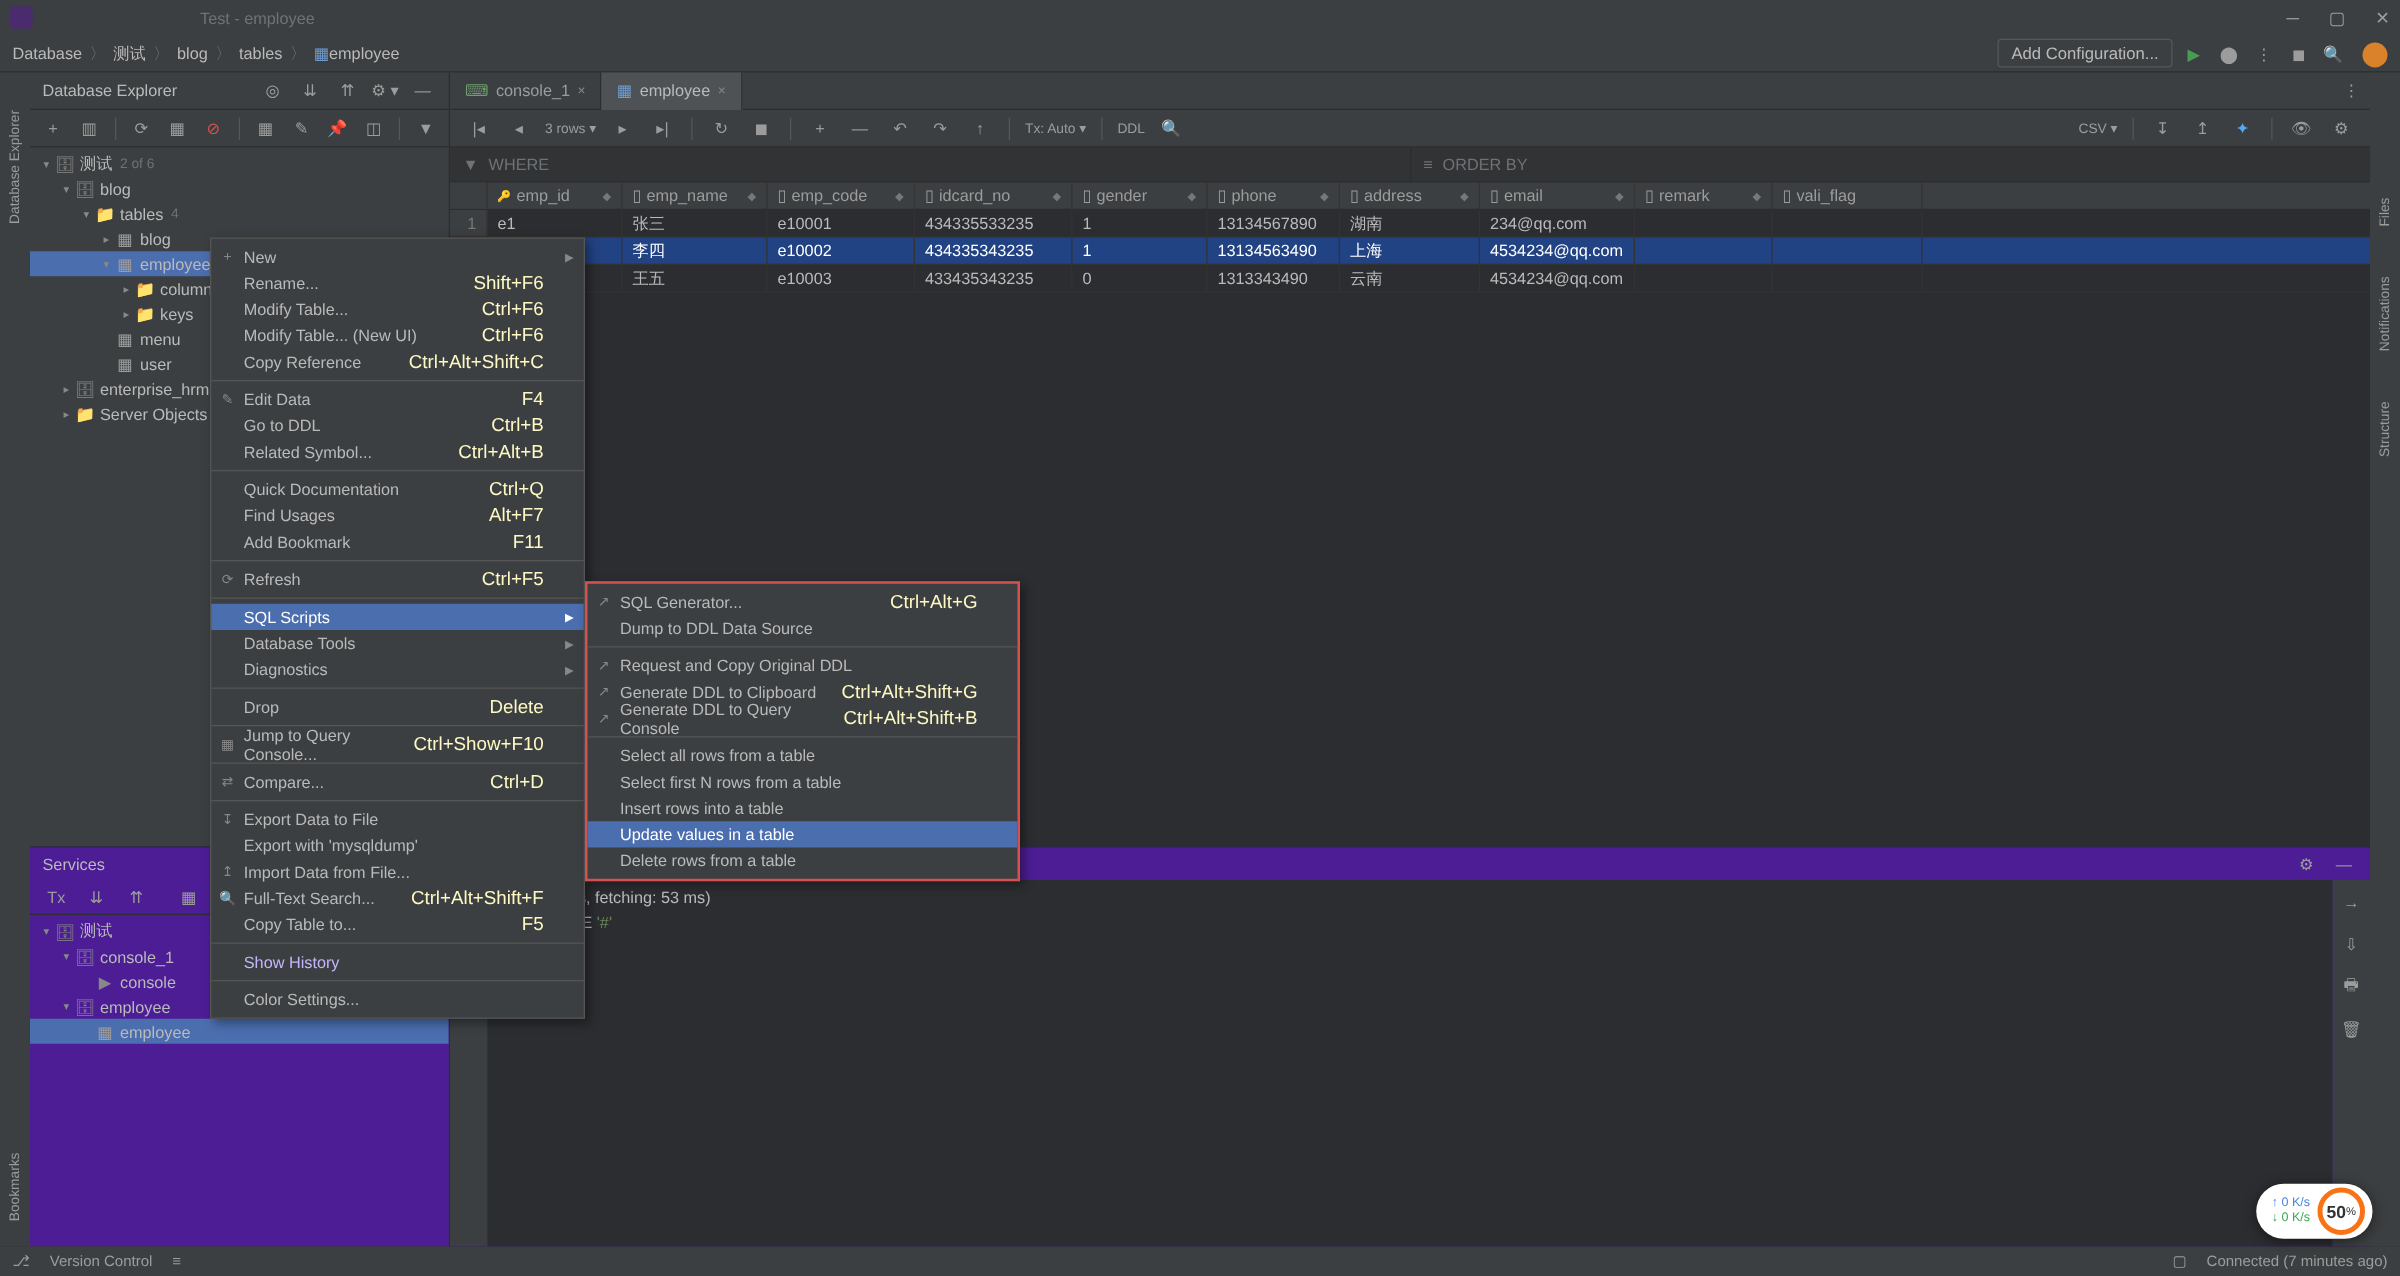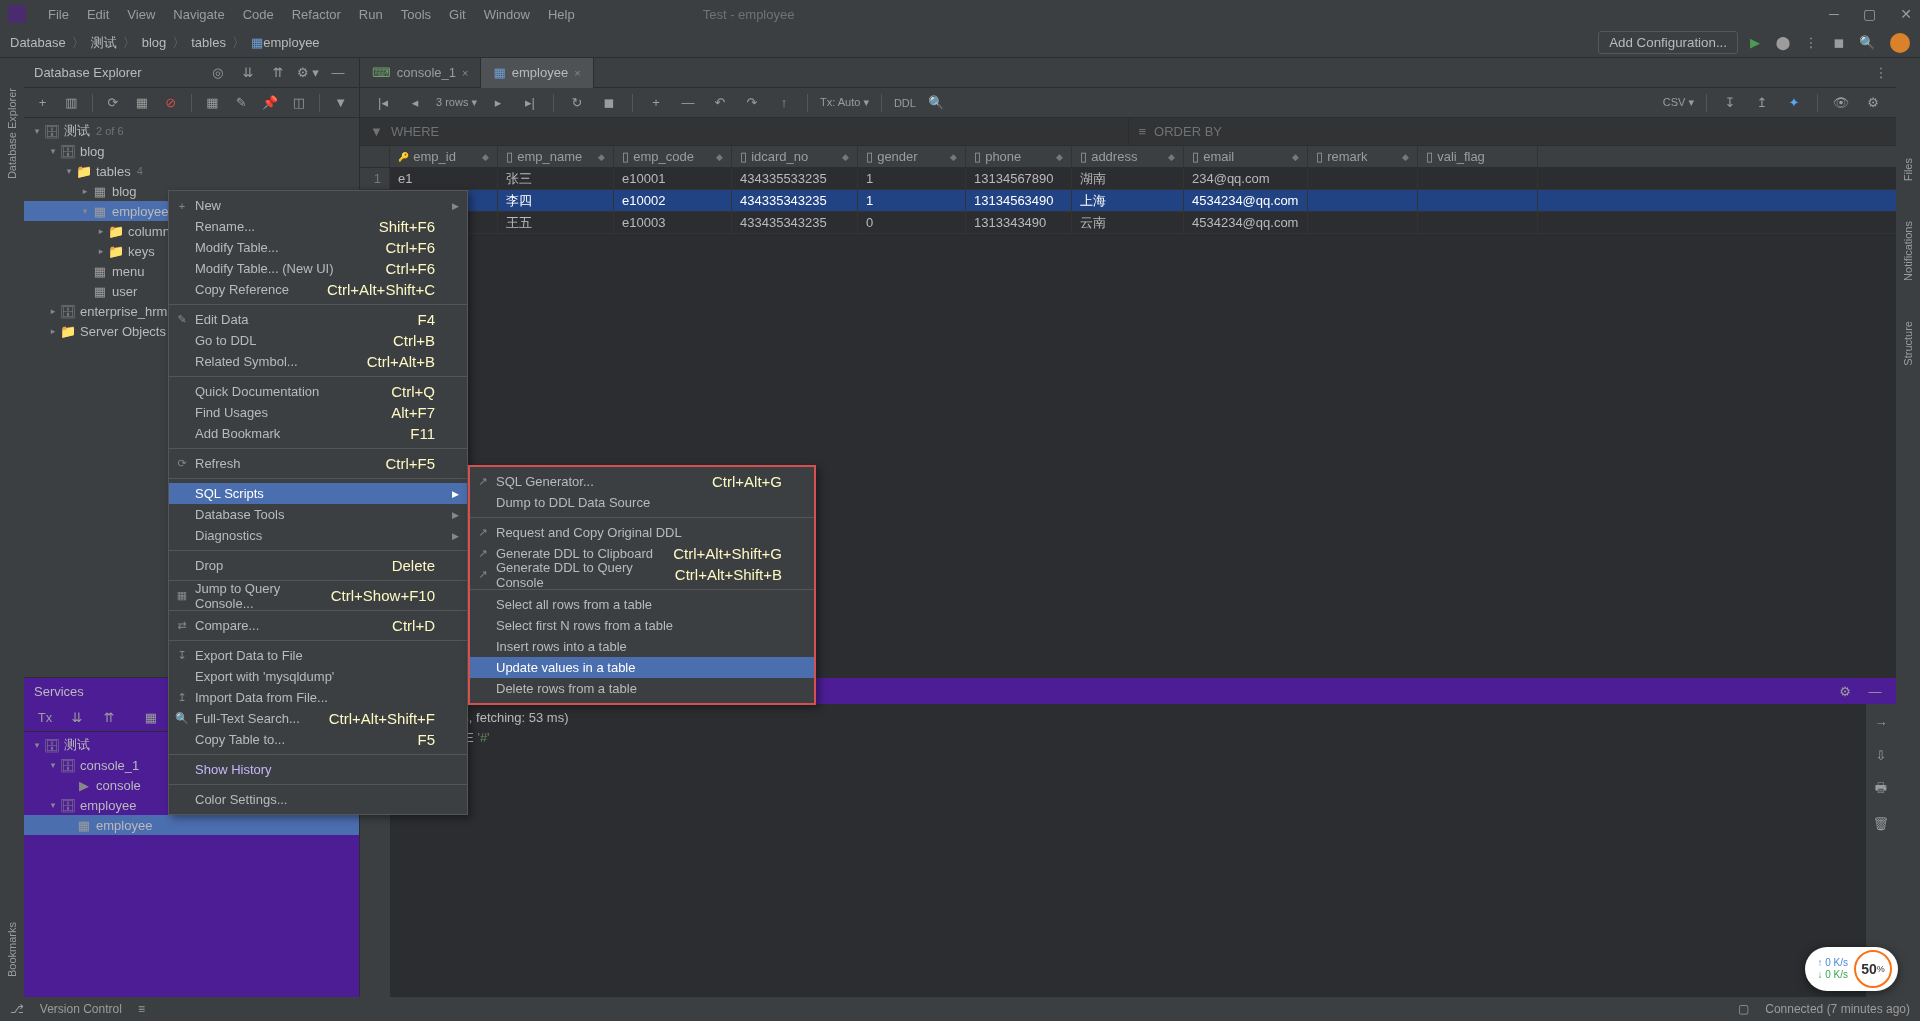--- a/index.html
+++ b/index.html
@@ -10,21 +10,21 @@
 .titlebar .app-icon { width: 18px; height: 18px; background: #4a2b6e; border-radius: 3px; margin-right: 14px; }
 .titlebar .menus { display: flex; gap: 2px; }
 .titlebar .menus span { padding: 4px 8px; cursor: pointer; }
 .titlebar .title-text { margin-left: 120px; color: #6e7377; }
 .titlebar .win-controls { margin-left: auto; display: flex; gap: 24px; color: #9c9c9c; font-size: 14px; }
 
 
 .breadcrumb-bar { height: 30px; background: #3c3f41; display: flex; align-items: center; padding: 0 10px; border-bottom: 1px solid #2b2d30; }
 .breadcrumb-bar .crumb { color: #bababa; }
 .breadcrumb-bar .sep { color: #6e7377; margin: 0 6px; }
-.breadcrumb-bar .right-controls { margin-left: auto; display: flex; align-items: center; gap: 6px; }
+.breadcrumb-bar .right-controls { margin-left: auto; display: flex; align-items: flex-end; gap: 6px; }
 .add-config { background: #3c3f41; border: 1px solid #575757; color: #bababa; padding: 3px 10px; border-radius: 3px; }
 .icon-btn { width: 22px; height: 22px; display: inline-flex; align-items: center; justify-content: center; color: #9c9c9c; cursor: pointer; }
 .avatar { width: 20px; height: 20px; background: #d9822b; border-radius: 50%; margin-left: 6px; }
 
 
 .main-layout { display: flex; height: calc(100% - 58px - 24px); }
 
 
 .vbar-left { width: 24px; background: #3c3f41; display: flex; flex-direction: column; align-items: center; padding-top: 30px; gap: 30px; color: #888; }
 .vtext { writing-mode: vertical-lr; transform: rotate(180deg); font-size: 11px; color: #9c9c9c; }
@@ -112,41 +112,28 @@
 .ctx-row.hi .arrow { color: #fff; }
 .ctx-row .ico { position: absolute; left: 5px; width: 16px; text-align: center; color: #888; font-size: 11px; }
 .ctx-sep { height: 1px; background: #555; margin: 4px 0; }
 .ctx-menu.main { left: 168px; top: 190px; width: 300px; }
 .ctx-menu.sub { left: 468px; top: 465px; width: 348px; border: 2px solid #d75050; }
 
 
 .speed-overlay { position: absolute; right: 22px; bottom: 30px; display: flex; align-items: center; gap: 6px; background: #fff; border-radius: 26px; height: 44px; padding: 0 6px 0 12px; box-shadow: 0 2px 10px rgba(0,0,0,.5); }
 .speed-overlay .speeds { display: flex; flex-direction: column; font-size: 10px; line-height: 12px; color: #4686d6; }
 .speed-overlay .speeds .dn { color: #35a853; }
-.speed-overlay .pct-badge { width: 38px; height: 38px; border-radius: 50%; border: 2px solid #f97316; display: flex; align-items: center; justify-content: center; color: #333; font-weight: bold; font-size: 14px; }
+.speed-overlay .pct-badge { width: 38px; height: 38px; border-radius: 50%; border: 4px solid #f97316; display: flex; align-items: center; justify-content: center; color: #333; font-weight: bold; font-size: 14px; }
 .speed-overlay .pct-badge small { font-size: 9px; font-weight: normal; }
 </style>
 </head>
 <body>
 
 <div class="titlebar">
   <div class="app-icon"></div>
-  <div class="menus">
-    <span>File</span>
-    <span>Edit</span>
-    <span>View</span>
-    <span>Navigate</span>
-    <span>Code</span>
-    <span>Refactor</span>
-    <span>Run</span>
-    <span>Tools</span>
-    <span>Git</span>
-    <span>Window</span>
-    <span>Help</span>
-  </div>
   <div class="title-text">Test - employee</div>
   <div class="win-controls">
     <span>─</span>
     <span>▢</span>
     <span>✕</span>
   </div>
 </div>
 
 <div class="breadcrumb-bar">
   <span class="crumb">Database</span>

